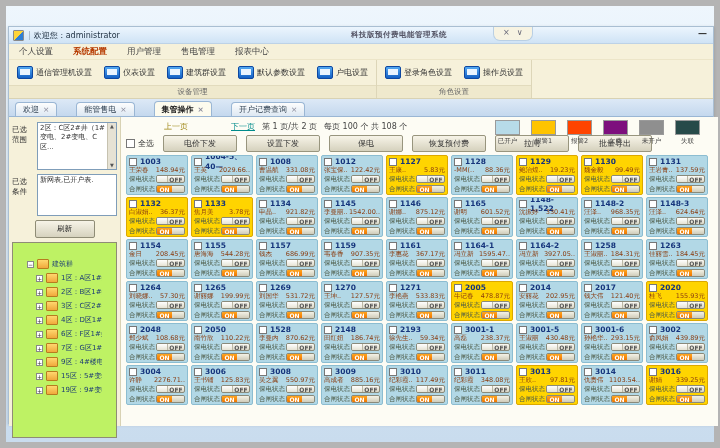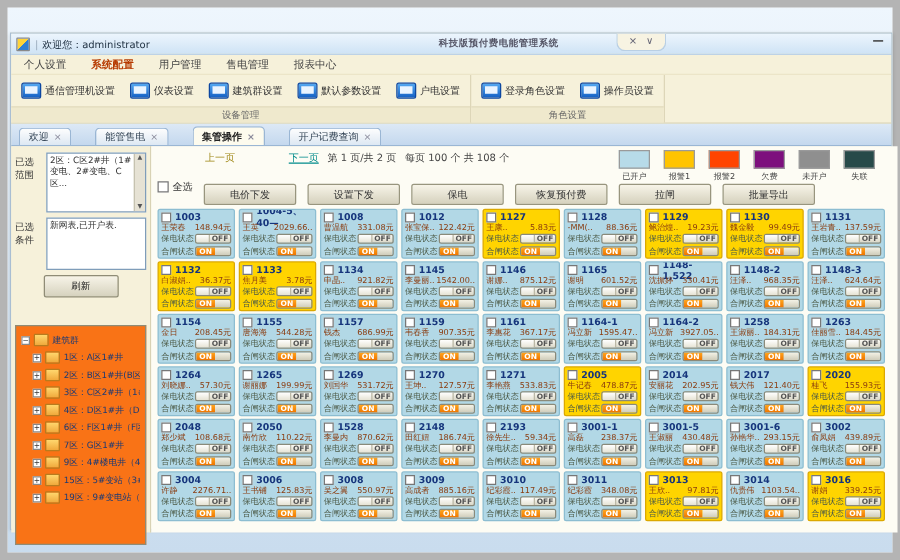--- a/index.html
+++ b/index.html
@@ -48,21 +48,21 @@
   .fieldrow{display:flex;gap:3px;margin-bottom:4px;}
   .flabel{width:22px;padding-top:3px;line-height:1.3;}
   .fbox{flex:1;background:#fff;border:1px solid #7f9db9;font-size:7px;color:#333;padding:1px 9px 1px 2px;
     position:relative;overflow:hidden;line-height:1.35;}
   .fbox.h1{height:44px;} .fbox.h2{height:38px;}
   .sbar{position:absolute;right:0;top:0;bottom:0;width:8px;background:#e6e2d4;border-left:1px solid #c6c2b0;
     display:flex;flex-direction:column;justify-content:space-between;align-items:center;font-size:5px;color:#555;}
   .sbtn{display:block;width:100%;margin:3px 0 0 0;background:linear-gradient(#f7f4e8,#d6d2be);
     border:1px solid #8f8c76;border-radius:2px;font-size:7.5px;color:#222;padding:3px 0;text-align:center;}
   .sbtn.small{width:58px;margin:4px auto 0 auto;}
-  .treebox{margin-top:22px;background:#f97316;border:1px solid #8f8c76;height:166px;padding:4px;overflow:hidden;}
+  .treebox{margin-top:4px;background:#bef264;border:1px solid #8f8c76;height:166px;padding:14px;overflow:hidden;}
   .titem{display:flex;align-items:center;gap:3px;font-size:7px;color:#1b3a75;height:14px;
     white-space:nowrap;overflow:hidden;}
   .titem.child{margin-left:9px;}
   .texp{width:7px;height:7px;box-sizing:border-box;border:1px solid #888;background:#fff;font-size:6px;
     line-height:5px;text-align:center;color:#333;flex:0 0 7px;}
   .tfold{width:10px;height:8px;background:linear-gradient(#ffd76e,#f0a93c);border:1px solid #b87b1e;
     border-radius:1px;flex:0 0 10px;}
   
   .main{flex:1;position:relative;background:#fdfcf4;padding:2px 10px 0 5px;box-sizing:border-box;}
   .pagerow{height:14px;margin-left:38px;display:flex;gap:7px;align-items:center;font-size:8px;color:#444;}
@@ -260,21 +260,21 @@
           <span class="plink-prev">上一页</span>
           <span class="plink-next">下一页</span>
           <span>第 1 页/共 2 页</span>
           <span>每页 100 个  共 108 个</span>
         </div>
         <div class="toolrow">
           <span class="selall">
             <span class="cbox"></span>
             <span>全选</span>
           </span>
-          <span id="toolbtns" style="display:flex;gap:9px;margin-top:12px;">
+          <span id="toolbtns" style="display:flex;gap:9px;">
               <span class="tbtn">电价下发</span>
               <span class="tbtn">设置下发</span>
               <span class="tbtn">保电</span>
               <span class="tbtn">恢复预付费</span>
               <span class="tbtn">拉闸</span>
               <span class="tbtn">批量导出</span>
             </span>
         </div>
         <div class="legend" id="legend">
             <div class="lcol">

